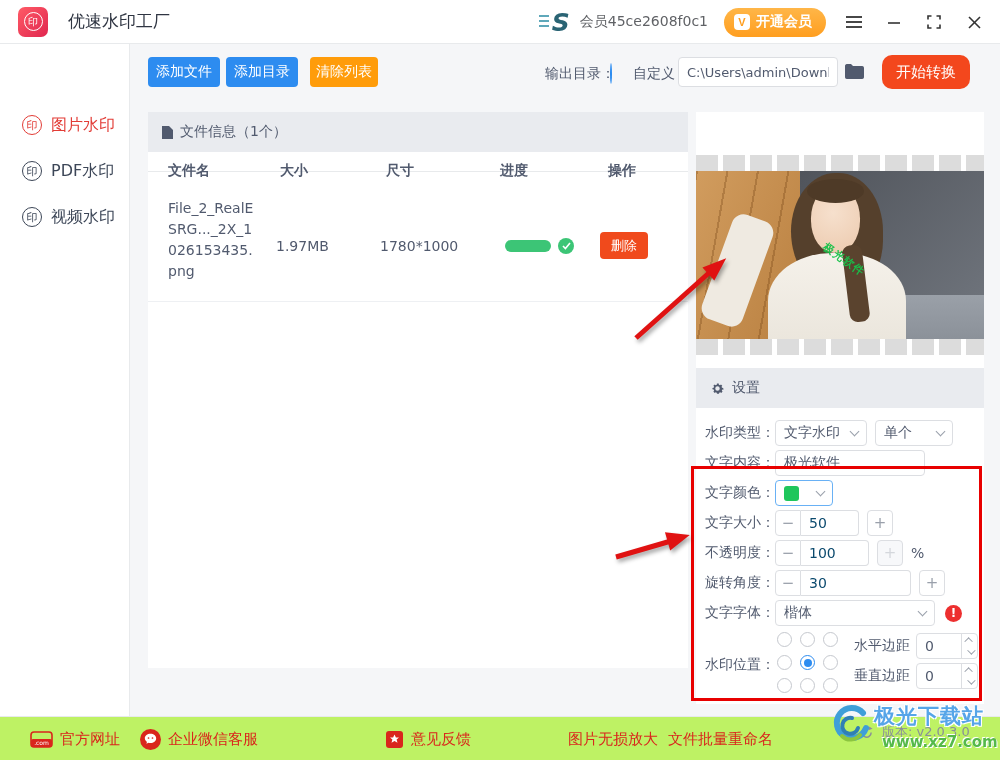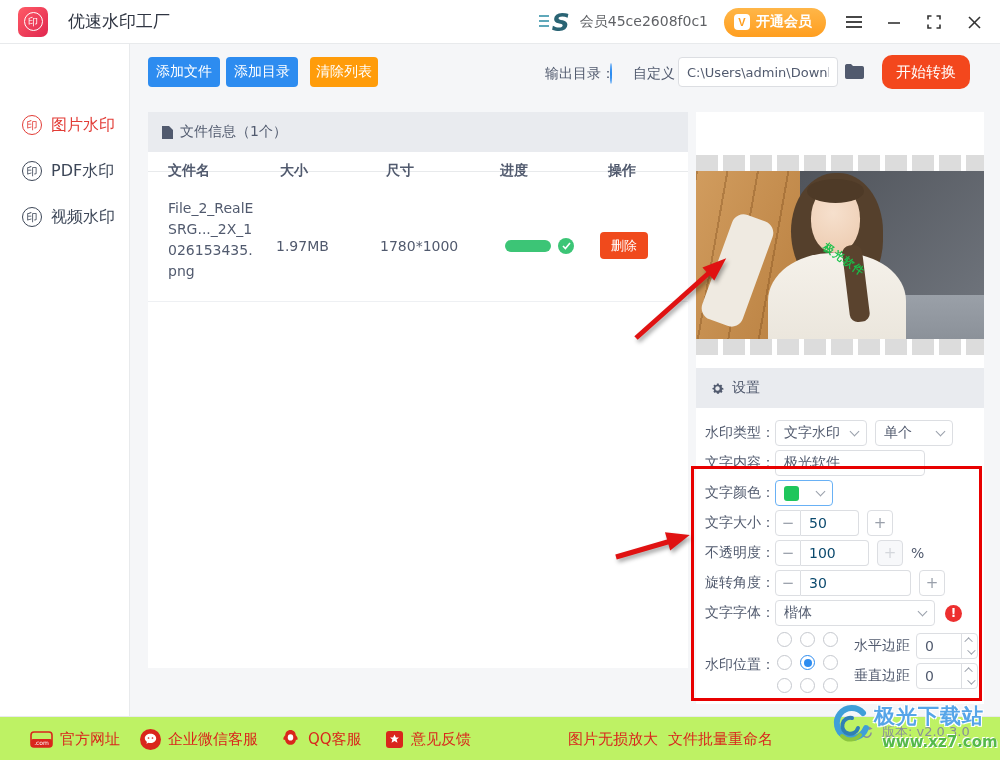--- a/index.html
+++ b/index.html
@@ -354,27 +354,20 @@
     </span>
     <span class="flink" style="left:140px">
       <svg width="21" height="21" viewBox="0 0 20 20">
           <circle cx="10" cy="10" r="10" fill="#d9261c"></circle>
           <path fill="#fff" d="M10 4.6c-3 0-5.4 1.9-5.4 4.3 0 1.4.8 2.6 2 3.4l-.5 1.7 2-1c.6.2 1.2.3 1.9.3 3 0 5.4-1.9 5.4-4.3S13 4.6 10 4.6z"></path>
           <circle cx="8.1" cy="8.6" r=".8" fill="#d9261c"></circle>
           <circle cx="11.9" cy="8.6" r=".8" fill="#d9261c"></circle>
         </svg>
       <span>企业微信客服</span>
     </span>
-    <span class="flink" style="left:280px">
-      <svg width="21" height="21" viewBox="0 0 20 20">
-          <path fill="#d9261c" d="M10 1c3 0 5 2.2 5 5 1 .8 1.8 2.2 1.8 3.4 0 .9-.4 1.3-.9 1l-.7-.5c-.2 2.9-2.3 5.1-5.2 5.1S5 12.8 4.8 9.9l-.7.5c-.5.3-.9-.1-.9-1C3.2 8.2 4 6.8 5 6c0-2.8 2-5 5-5z"></path>
-          <ellipse cx="10" cy="8" rx="2.6" ry="3" fill="#fff"></ellipse>
-        </svg>
-      <span>QQ客服</span>
-    </span>
     <span class="flink" style="left:385px">
       <svg width="19" height="19" viewBox="0 0 19 19">
           <rect x="1" y="1" width="17" height="17" rx="3" fill="#d9261c"></rect>
           <path fill="#fff" d="M9.5 4.5l1.4 3h3.1l-2.4 2 .9 3.2-3-1.8-3 1.8.9-3.2-2.4-2h3.1z"></path>
         </svg>
       <span>意见反馈</span>
     </span>
     <span class="flink" style="left:568px">
       <span>图片无损放大</span>
     </span>

